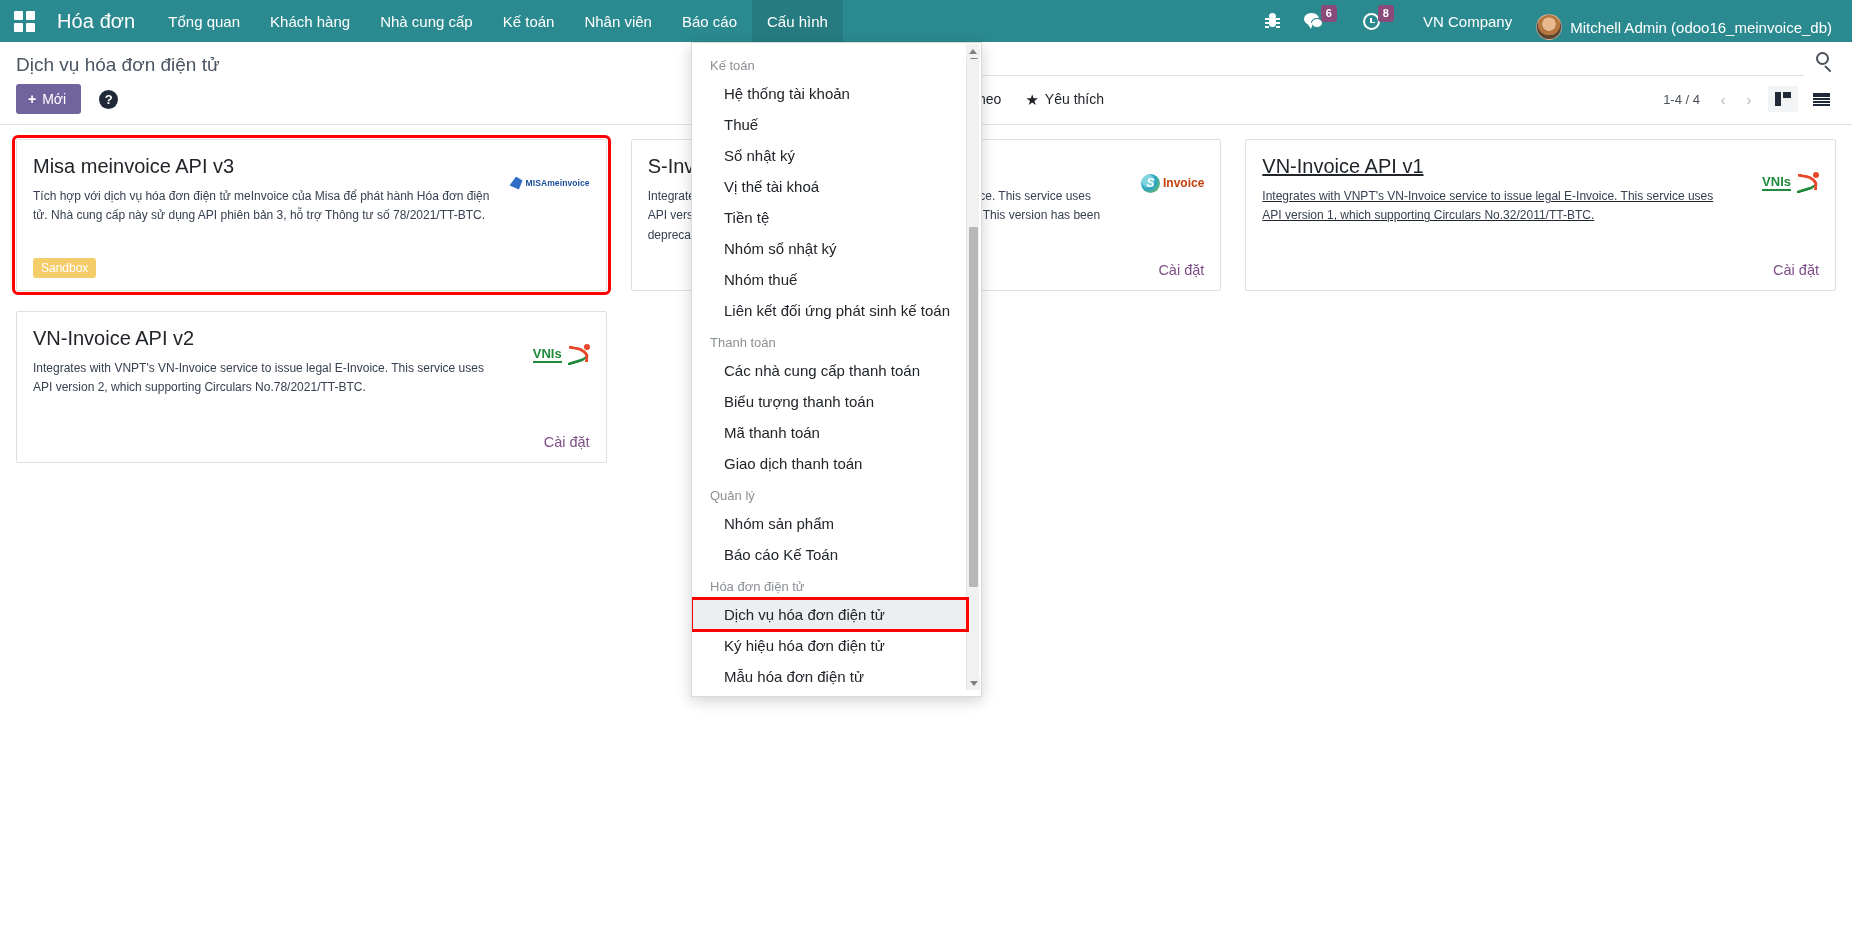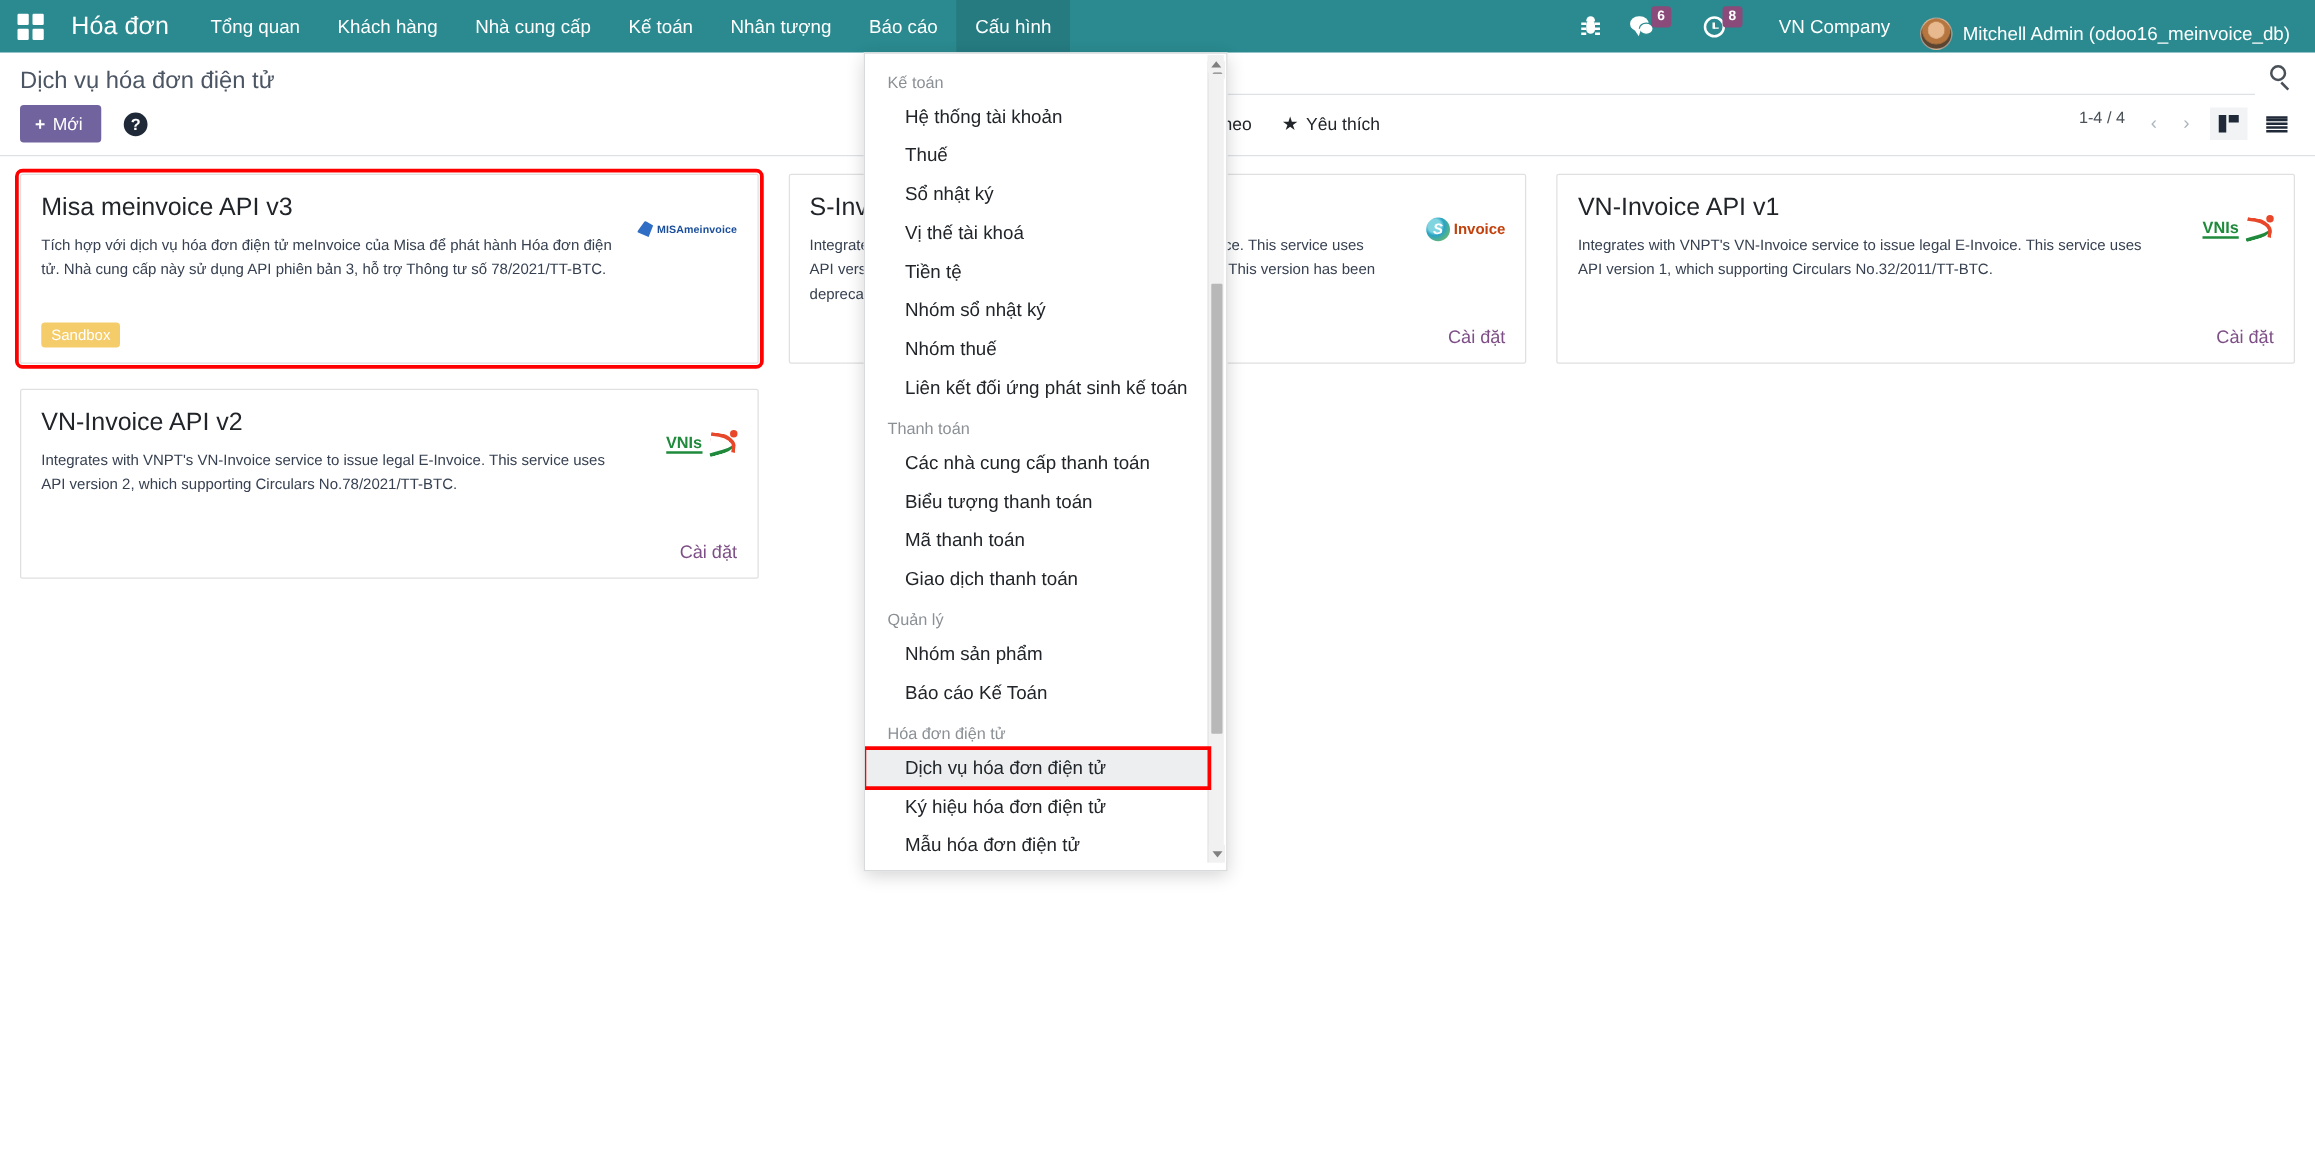--- a/index.html
+++ b/index.html
@@ -214,21 +214,21 @@
   .ico-layers { width: 15px; height: 13px; position: relative; }
   .ico-layers i {
     position:absolute; left:0; width:15px; height:4px; background:#212529;
     clip-path: polygon(50% 0, 100% 50%, 50% 100%, 0 50%);
   }
   .ico-layers i:nth-child(1){ top:0; }
   .ico-layers i:nth-child(2){ top:4.5px; }
   .ico-layers i:nth-child(3){ top:9px; }
   .cp-right {
     position: absolute; right: 16px;
-    display: flex; gap: 4px;
+    display: flex; align-items: center; gap: 4px;
     font-size: 13px; color: #495057;
   }
   .pager-text { margin-right: 8px; white-space: nowrap; }
   .pager-btn {
     width: 22px; height: 24px; display:flex; align-items:center; justify-content:center;
     color: #adb5bd; cursor: pointer; font-size: 15px;
   }
   .view-btn {
     width: 30px; height: 26px; display:flex; align-items:center; justify-content:center;
     cursor: pointer; margin-left: 4px;
@@ -423,21 +423,21 @@
         <i></i>
         <i></i>
     </div>
   </div>
   <div class="nav-brand">Hóa đơn</div>
   <div class="nav-menus">
     <div class="nav-menu-item">Tổng quan</div>
     <div class="nav-menu-item">Khách hàng</div>
     <div class="nav-menu-item">Nhà cung cấp</div>
     <div class="nav-menu-item">Kế toán</div>
-    <div class="nav-menu-item">Nhân tượng</div>
+    <div class="nav-menu-item">Nhân viên</div>
     <div class="nav-menu-item">Báo cáo</div>
     <div class="nav-menu-item active">Cấu hình</div>
   </div>
   <div class="nav-spacer"></div>
   <div class="nav-right">
     <div class="nav-icon-btn">
       <span class="bug-ico">
         <span class="bug-legs">
             <i></i>
             <i></i>
@@ -559,21 +559,21 @@
           </span>
         </div>
       </div>
       <div class="kcard-foot">
         <span class="install-link">Cài đặt</span>
       </div>
     </div>
 
     <div class="kcard">
       <div class="kcard-head">
-        <div style="flex:1 1 auto;">
+        <div style="flex:1 1 auto;text-decoration:underline;">
           <div class="kcard-title">VN-Invoice API v1</div>
           <div class="kcard-desc">Integrates with VNPT's VN-Invoice service to issue legal E-Invoice. This service uses API version 1, which supporting Circulars No.32/2011/TT-BTC.</div>
         </div>
         <div class="kcard-logo">
           <span class="logo-vnis">
             <span class="vn">VNIs</span>
             <span class="swoosh">
                 <span class="dot"></span>
               </span>
           </span>

